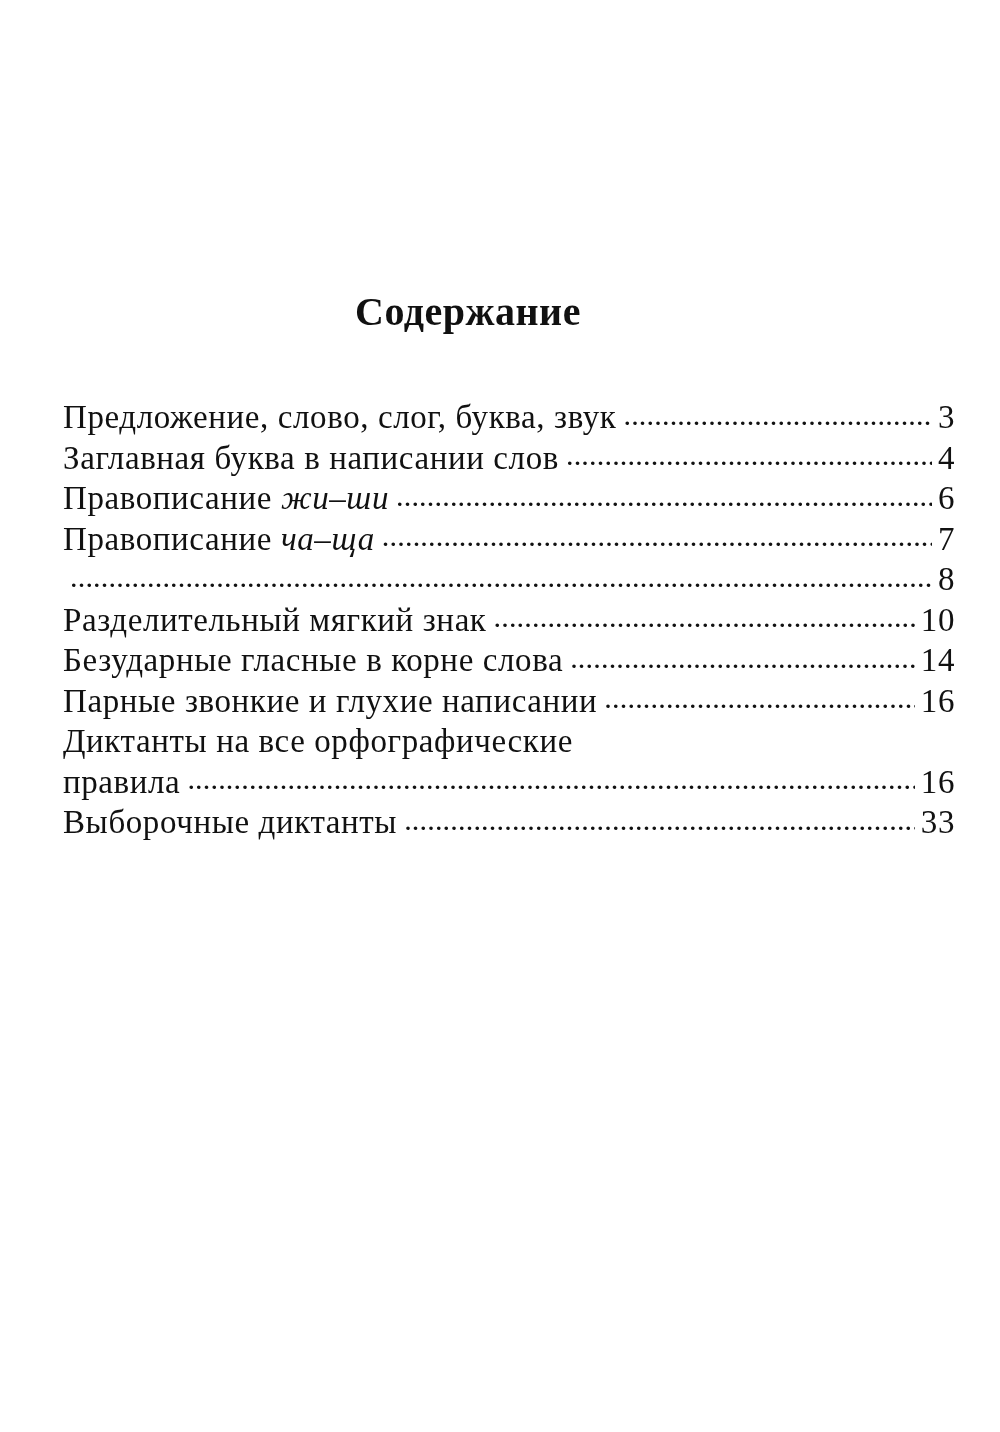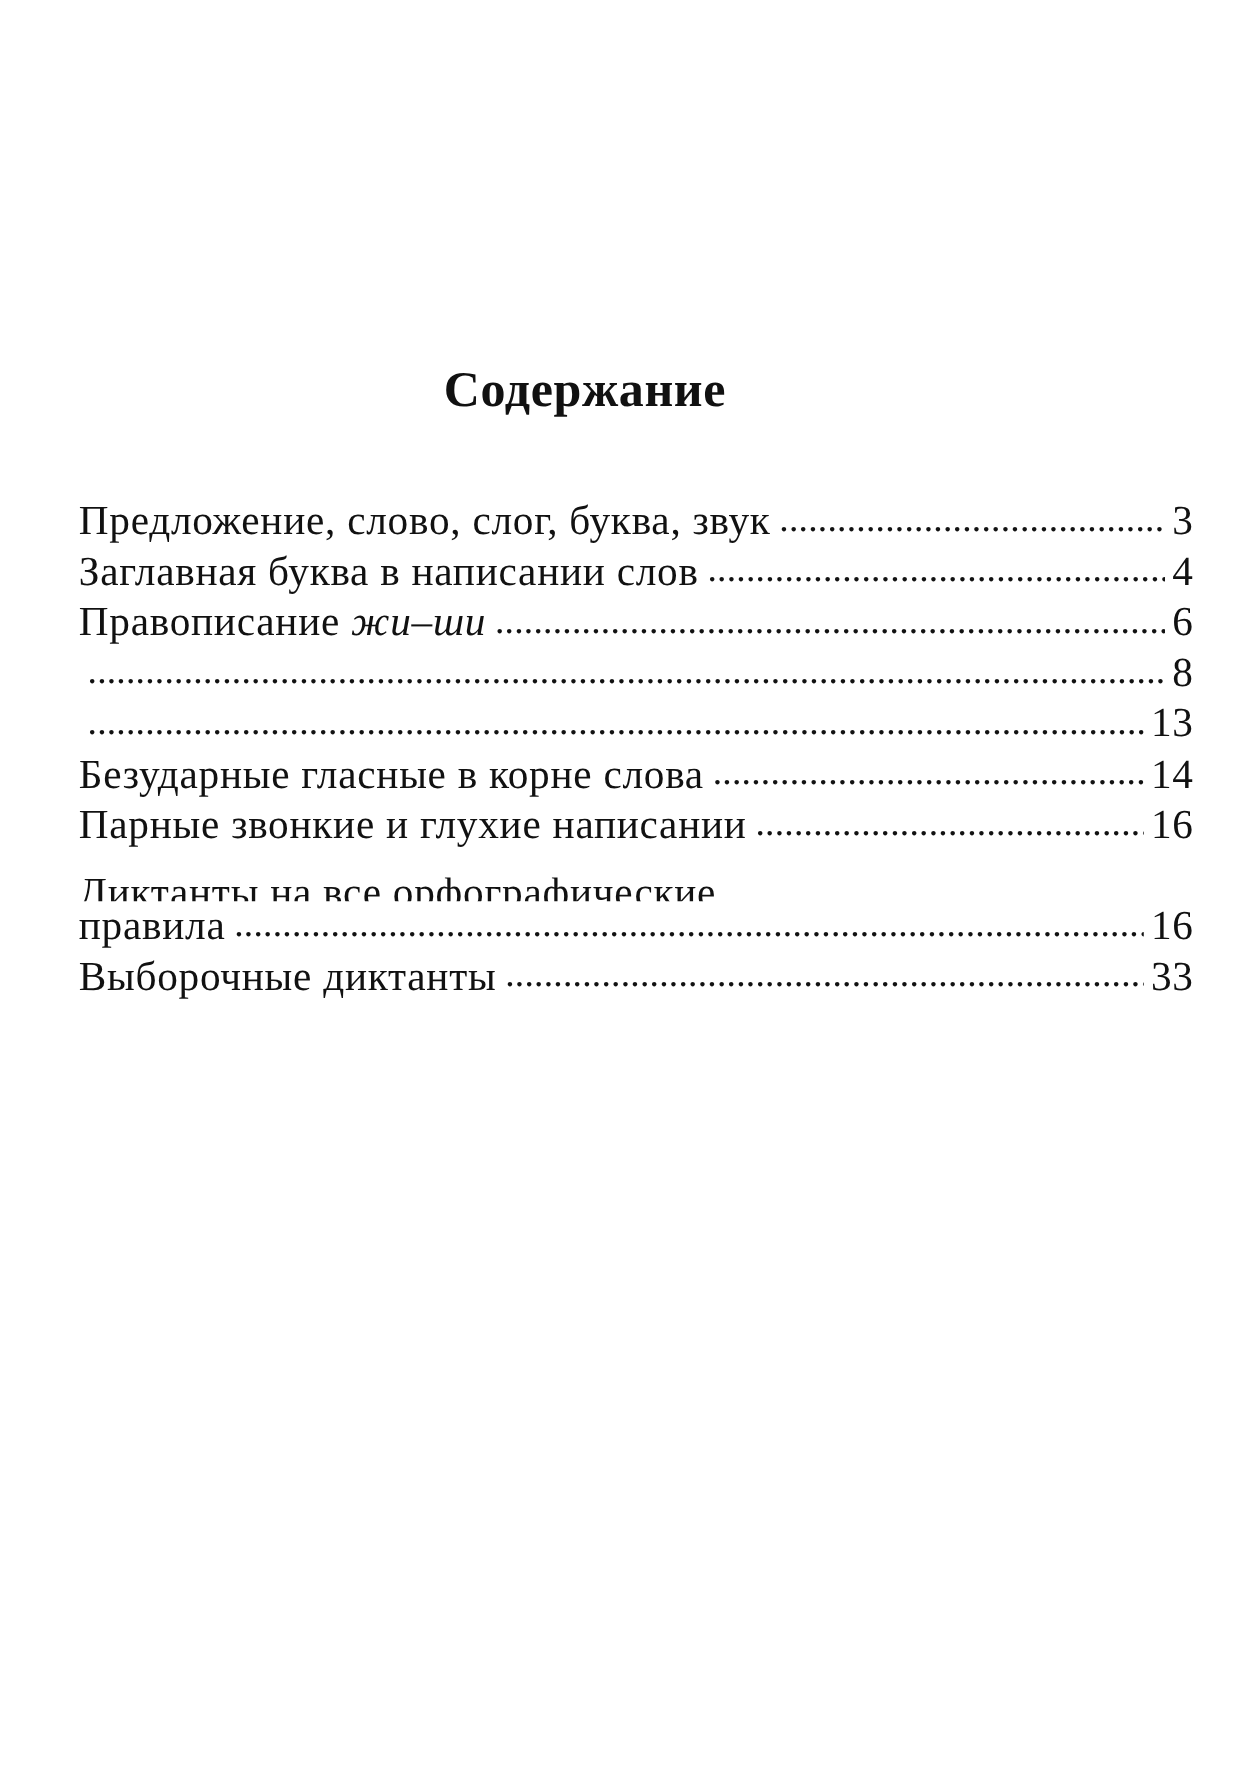--- a/index.html
+++ b/index.html
@@ -8,21 +8,21 @@
       position: absolute; left: 0; top: 288px; width: 936px; text-align: center;
       font-family: "Liberation Serif", "DejaVu Serif", serif; font-weight: bold;
       font-size: 40px; letter-spacing: 0.5px; margin: 0;
     }
     .toc {
       position: absolute; left: 63px; top: 397px; width: 892px;
       font-family: "Liberation Serif", "DejaVu Serif", serif; font-size: 33px;
       letter-spacing: 0.6px;
     }
     .row {
-      display: flex; align-items: center; height: 40.5px; line-height: 40.5px;
+      display: flex; align-items: flex-end; height: 40.5px; line-height: 40.5px;
       white-space: nowrap; overflow: hidden;
     }
     .row .label { flex: 0 0 auto; }
     .row .label i { font-style: italic; }
     .row .leader {
       flex: 1 1 auto; overflow: hidden; margin: 0 6px 0 8px; position: relative; height: 40.5px;
     }
     .row .leader::before {
       content: "................................................................................................................................................................";
       position: absolute; left: 0; bottom: 9px; font-size: 22px; letter-spacing: 2.2px;
@@ -50,30 +50,36 @@
     <span class="leader"></span>
     <span class="page">4</span>
   </div>
 
   <div class="row">
     <span class="label"><span>Правописание </span><i>жи–ши</i></span>
     <span class="leader"></span>
     <span class="page">6</span>
   </div>
 
+  <div class="row">
+    <span class="label"><span>Правописание </span><i>ча–ща</i></span>
+    <span class="leader"></span>
+    <span class="page">7</span>
+  </div>
 
   <div class="row">
     <span class="leader"></span>
     <span class="page">8</span>
   </div>
 
 
   <div class="row">
+    <span class="label">Разделительный мягкий знак</span>
     <span class="leader"></span>
-    <span class="page">13</span>
+    <span class="page">10</span>
   </div>
 
   <div class="row">
     <span class="label">Безударные гласные в корне слова</span>
     <span class="leader"></span>
     <span class="page">14</span>
   </div>
 
   <div class="row">
     <span class="label">Парные звонкие и глухие написании</span>

